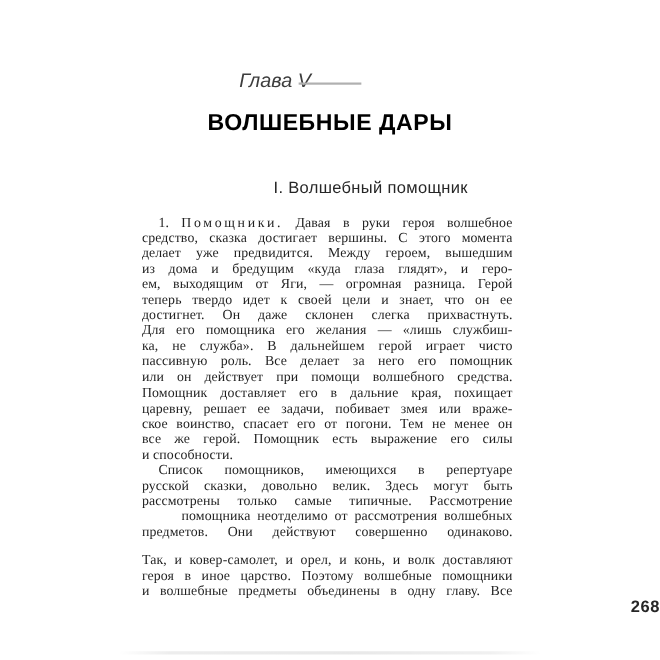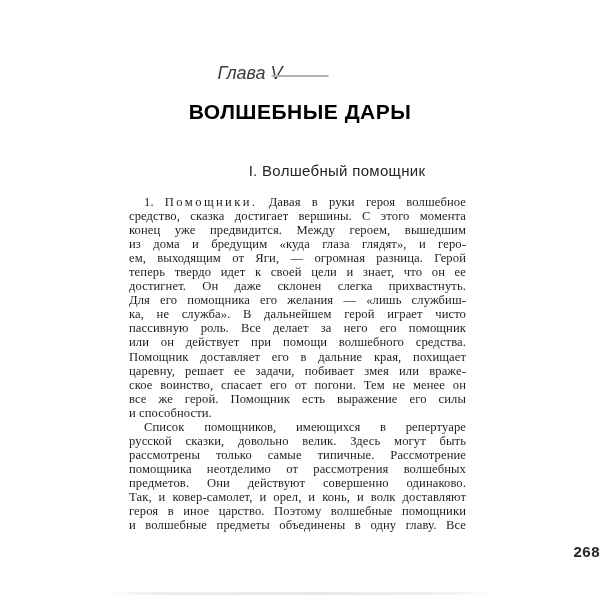--- a/index.html
+++ b/index.html
@@ -103,40 +103,40 @@
 
   <div class="chapter-underline"></div>
 
   <div class="page-title">ВОЛШЕБНЫЕ ДАРЫ</div>
 
   <div class="section-heading">I. Волшебный помощник</div>
 
   <div class="body-text" id="body-text">
       <div class="bline indent" style="text-align-last: justify;"><span>1. </span><span class="spaced">Помощники.</span><span> Давая в руки героя волшебное</span></div>
       <div class="bline" style="text-align-last: justify;"><span>средство, сказка достигает вершины. С этого момента</span></div>
-      <div class="bline" style="text-align-last: justify;"><span>конец уже предвидится. Между героем, вышедшим</span></div>
+      <div class="bline" style="text-align-last: justify;"><span>делает уже предвидится. Между героем, вышедшим</span></div>
       <div class="bline" style="text-align-last: justify;"><span>из дома и бредущим «куда глаза глядят», и геро-</span></div>
       <div class="bline" style="text-align-last: justify;"><span>ем, выходящим от Яги, — огромная разница. Герой</span></div>
       <div class="bline" style="text-align-last: justify;"><span>теперь твердо идет к своей цели и знает, что он ее</span></div>
       <div class="bline" style="text-align-last: justify;"><span>достигнет. Он даже склонен слегка прихвастнуть.</span></div>
       <div class="bline" style="text-align-last: justify;"><span>Для его помощника его желания — «лишь службиш-</span></div>
       <div class="bline" style="text-align-last: justify;"><span>ка, не служба». В дальнейшем герой играет чисто</span></div>
       <div class="bline" style="text-align-last: justify;"><span>пассивную роль. Все делает за него его помощник</span></div>
       <div class="bline" style="text-align-last: justify;"><span>или он действует при помощи волшебного средства.</span></div>
       <div class="bline" style="text-align-last: justify;"><span>Помощник доставляет его в дальние края, похищает</span></div>
       <div class="bline" style="text-align-last: justify;"><span>царевну, решает ее задачи, побивает змея или враже-</span></div>
       <div class="bline" style="text-align-last: justify;"><span>ское воинство, спасает его от погони. Тем не менее он</span></div>
       <div class="bline" style="text-align-last: justify;"><span>все же герой. Помощник есть выражение его силы</span></div>
       <div class="bline" style="text-align-last: left;"><span>и способности.</span></div>
       <div class="bline indent" style="text-align-last: justify;"><span>Список помощников, имеющихся в репертуаре</span></div>
       <div class="bline" style="text-align-last: justify;"><span>русской сказки, довольно велик. Здесь могут быть</span></div>
       <div class="bline" style="text-align-last: justify;"><span>рассмотрены только самые типичные. Рассмотрение</span></div>
-      <div class="bline" style="text-align-last: justify;"><span>помощника неотделимо от рассмотрения волшебных</span></div>
+      <div class="bline" style="text-align-last: justify; margin-left: 36px;"><span>помощника неотделимо от рассмотрения волшебных</span></div>
       <div class="bline" style="text-align-last: justify;"><span>предметов. Они действуют совершенно одинаково.</span></div>
-      <div class="bline" style="text-align-last: justify;"><span>Так, и ковер-самолет, и орел, и конь, и волк доставляют</span></div>
+      <div class="bline" style="text-align-last: justify; margin-top: 12px;"><span>Так, и ковер-самолет, и орел, и конь, и волк доставляют</span></div>
       <div class="bline" style="text-align-last: justify;"><span>героя в иное царство. Поэтому волшебные помощники</span></div>
       <div class="bline" style="text-align-last: justify;"><span>и волшебные предметы объединены в одну главу. Все</span></div>
     </div>
 
   <div class="page-number">268</div>
 
   <div class="page-bottom-edge"></div>
 </div>
 
 </body></html>

